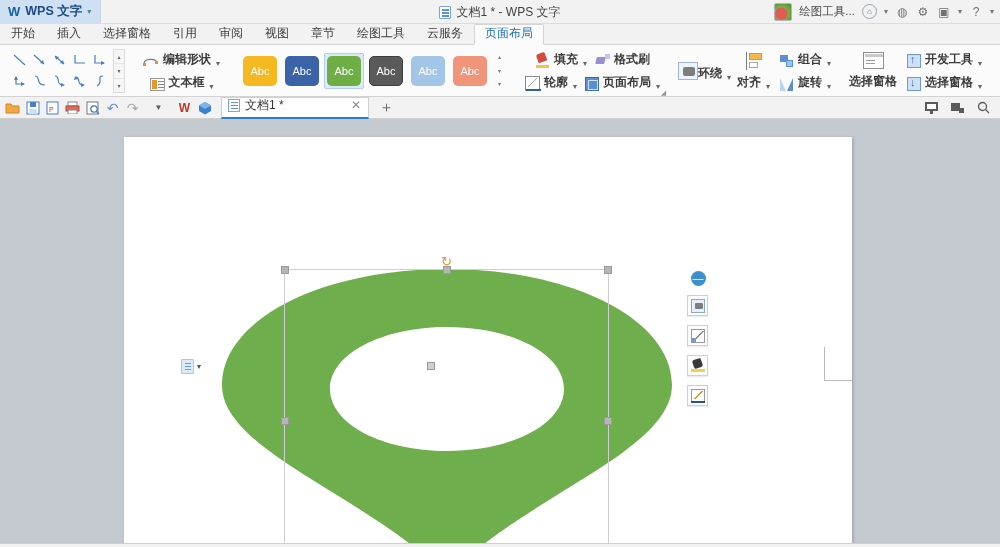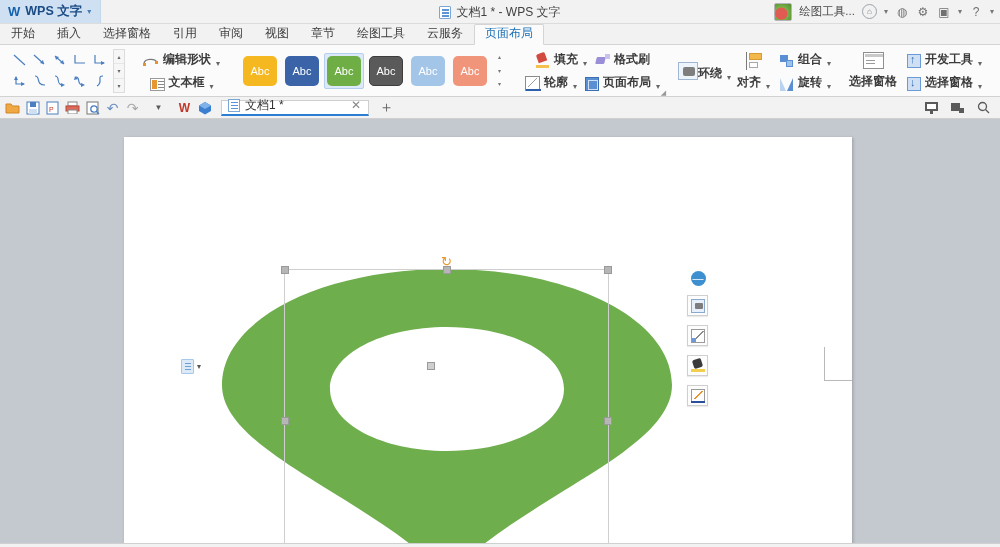--- a/index.html
+++ b/index.html
@@ -160,21 +160,21 @@
     box-shadow:0 3px 0 #888, 0 6px 0 #888;}
 
   
   .qbar{
     height:22px; background:#f2f2f2; border-bottom:1px solid #cfcfcf;
     display:flex; align-items:center; padding-left:4px; gap:3px;
   }
   .qicon{width:17px;height:17px;display:flex;align-items:center;justify-content:center;
     font-size:12px;color:#5a5a5a;position:relative;}
   .doctab{
-    display:flex;align-items:center;gap:5px;height:16px;padding:0 7px 4px 6px;
+    display:flex;align-items:center;gap:5px;height:22px;padding:0 7px 4px 6px;
     background:#fff;border:1px solid #cfcfcf;border-bottom:2px solid #2a7fd4;
     font-size:12px;color:#333;margin-left:5px;min-width:148px;
   }
   .doctab .x{margin-left:auto;color:#888;font-size:12px;}
   .doctab .dico{width:12px;height:13px;background:#fff;border:1px solid #7ba7d7;position:relative;}
   .doctab .dico:after{content:"";position:absolute;left:2px;top:2px;width:7px;height:1px;background:#5c94d6;
     box-shadow:0 3px 0 #5c94d6,0 6px 0 #5c94d6;}
   .plus-tab{font-size:15px;color:#6b6b6b;padding:0 7px;}
   .qright{margin-left:auto;display:flex;align-items:center;gap:9px;padding-right:8px;color:#5a5a5a;}
 

